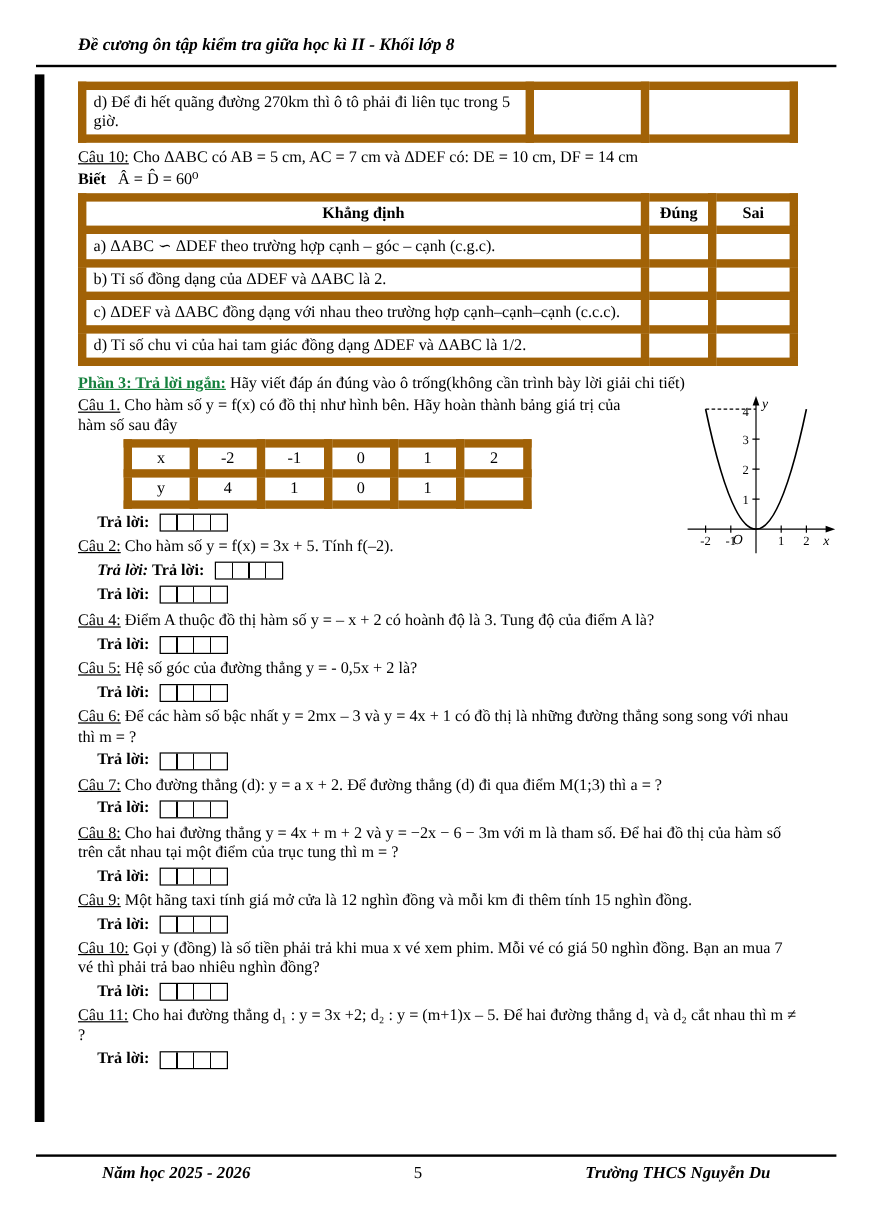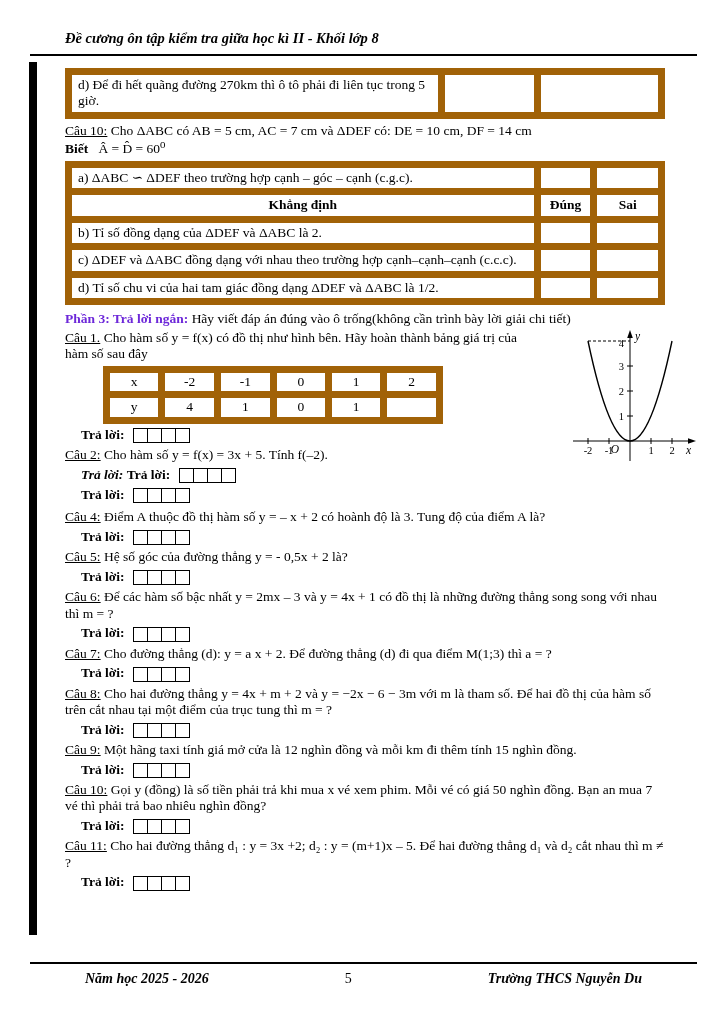--- a/index.html
+++ b/index.html
@@ -35,21 +35,21 @@
   .para { margin:2px 0; }
   .q-label { font-weight:normal; text-decoration:underline; }
   .bold { font-weight:bold; }
 
   .main-table { width:600px; margin:3px 0 6px 0; }
   .main-table th { text-align:center; font-weight:bold; }
   .main-table .stm { width:475px; }
   .main-table .yes { width:57px; }
   .main-table .no  { width:68px; }
 
-  .phan3-label { color:#6d28d9; font-weight:bold; }
+  .phan3-label { color:#15803d; font-weight:bold; text-decoration:underline; }
 
   .graph-box { float:right; width:165px; height:140px; margin:-2px -35px 4px 6px; }
   .graph-svg text { font-family:"Liberation Serif","DejaVu Serif",serif; font-size:10.5px; }
   .graph-svg text.it { font-style:italic; font-size:11.5px; }
 
   .val-table { width:340px; margin:3px 0 3px 38px; }
   .val-table td { text-align:center; width:56px; padding:1px 4px; }
 
   .answer-line { margin:3px 0 4px 16px; }
   .ans-label { font-weight:bold; }
@@ -90,28 +90,28 @@
       <span>Cho ΔABC có AB = 5 cm, AC = 7 cm và ΔDEF có: DE = 10 cm, DF = 14 cm</span>
     </p>
     <p class="para">
       <span class="bold">Biết</span>&nbsp;&nbsp;
       <span>Â = D̂ = 60⁰</span>
     </p>
 
     <table class="main-table">
       <tbody>
           <tr>
-        <td>a) ΔABC ∽ ΔDEF theo trường hợp cạnh – góc – cạnh (c.g.c).</td>
-        <td></td>
-        <td></td>
-      </tr>
-      <tr>
         <th class="stm">Khẳng định</th>
         <th class="yes">Đúng</th>
         <th class="no">Sai</th>
+      </tr>
+      <tr>
+        <td>a) ΔABC ∽ ΔDEF theo trường hợp cạnh – góc – cạnh (c.g.c).</td>
+        <td></td>
+        <td></td>
       </tr>
       <tr>
         <td>b) Tỉ số đồng dạng của ΔDEF và ΔABC là 2.</td>
         <td></td>
         <td></td>
       </tr>
       <tr>
         <td>c) ΔDEF và ΔABC đồng dạng với nhau theo trường hợp cạnh–cạnh–cạnh (c.c.c).</td>
         <td></td>
         <td></td>

